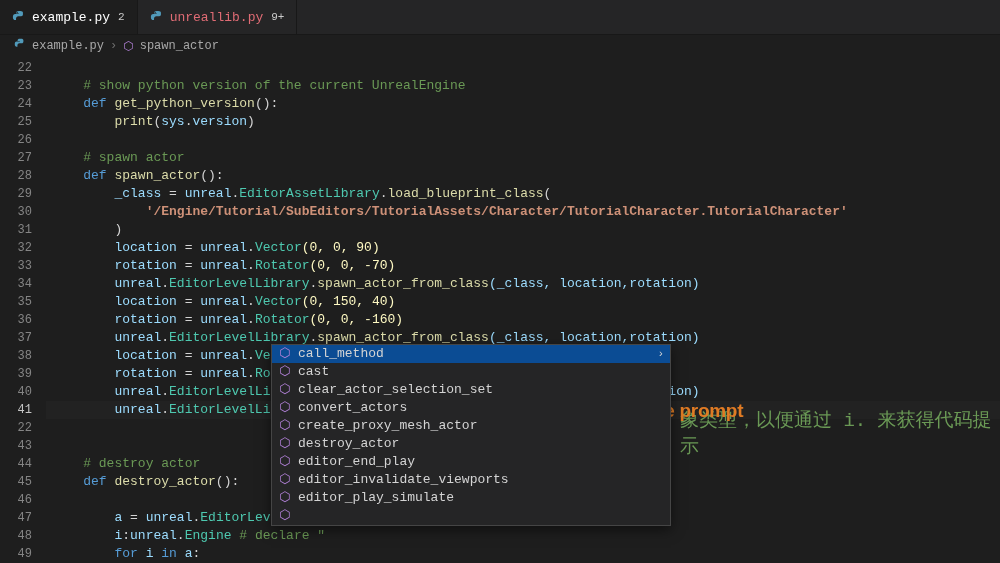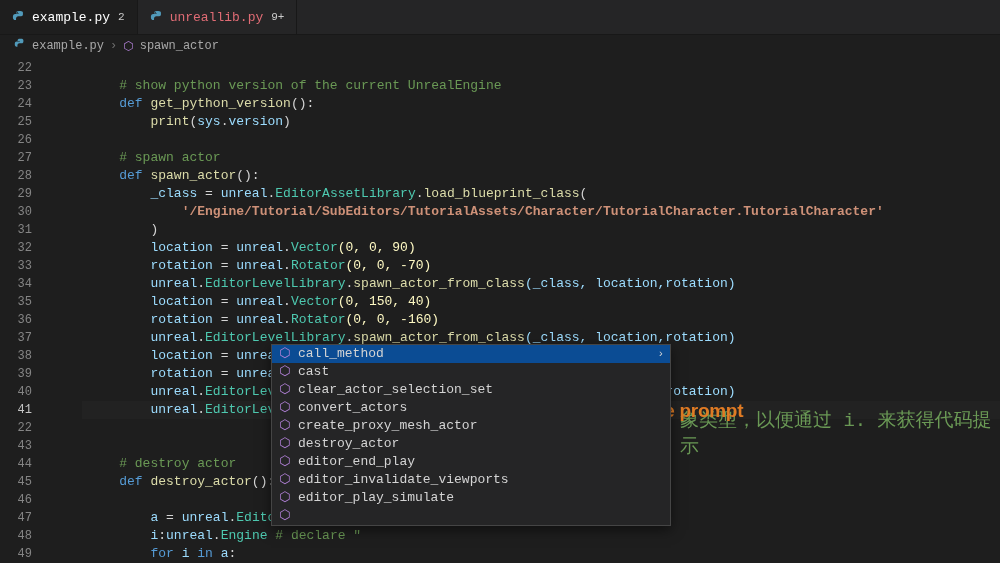--- a/index.html
+++ b/index.html
@@ -47,21 +47,20 @@
   padding: 0 14px;
   gap: 6px;
   font-size: 12px;
   color: #a9a9a9;
   background: #1e1e1e;
 }
 .breadcrumb .sep { color: #6e6e6e; }
 .editor {
   display: flex;
   height: calc(100% - 57px);
-  gap: 36px;
 }
 .gutter {
   width: 46px;
   padding-top: 2px;
   text-align: right;
   color: #858585;
   font-size: 12px;
   user-select: none;
 }
 .gutter div { height: 18px; line-height: 18px; padding-right: 14px; }

